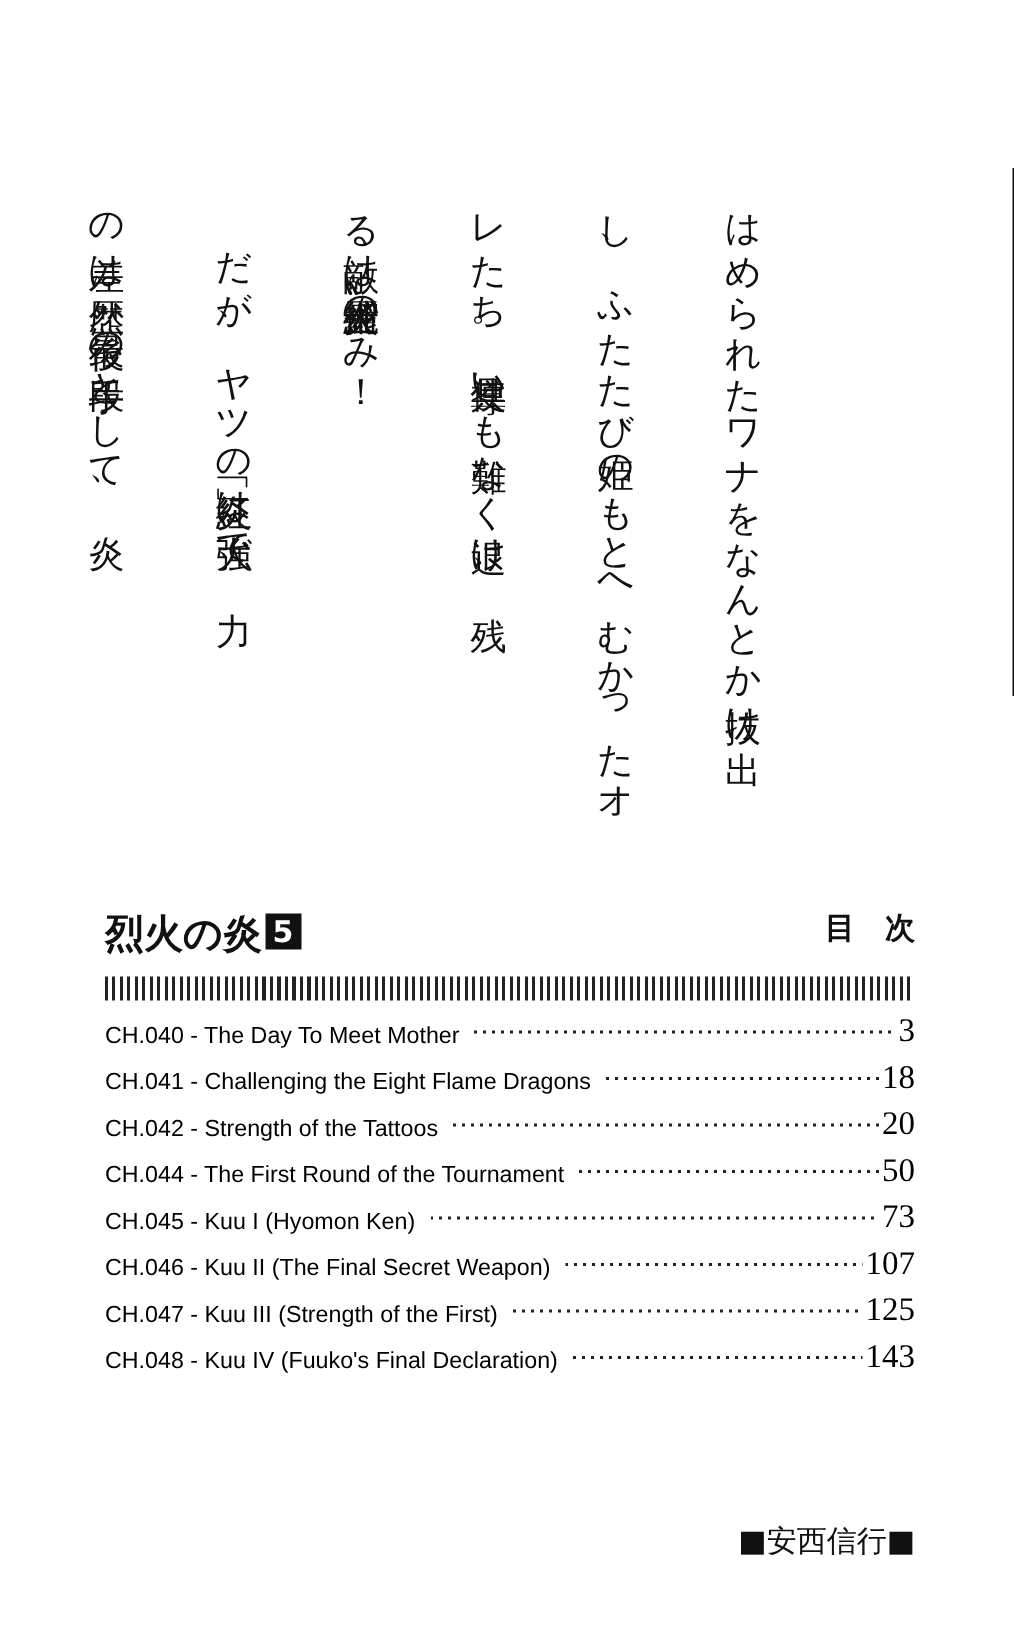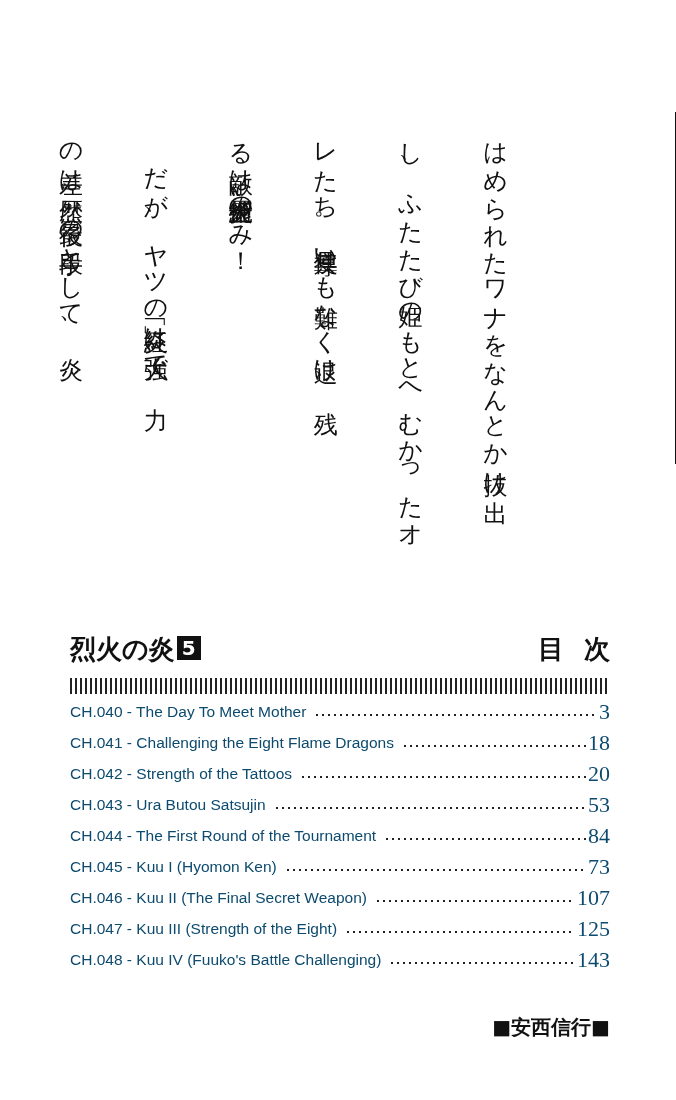--- a/index.html
+++ b/index.html
@@ -12,45 +12,45 @@
   }
   .divider-bar {
     position: absolute; left: 577px; top: 2px; width: 5px; height: 352px; background: #111;
   }
   .text-cols {
     position: absolute; right: 72px; top: 16px; height: 440px;
     writing-mode: vertical-rl; font-size: 24px; line-height: 28.3px;
     font-family: "DejaVu Serif", serif; white-space: pre;
   }
   .text-cols p { margin: 0; }
-  .toc { position: absolute; left: 70px; top: 632px; width: 540px; }
+  .toc { position: absolute; left: 70px; top: 605px; width: 540px; }
   .toc-header { position: relative; height: 40px; }
   .series-title { position: absolute; left: 0; top: 0; font-size: 26px; font-weight: bold; font-family: "DejaVu Sans", sans-serif; }
   .vol-badge {
     display: inline-block; background: #111; color: #fff; font-size: 20px; font-weight: bold;
     width: 24px; height: 24px; line-height: 24px; text-align: center; vertical-align: 3px; margin-left: 2px;
   }
-  .contents-label { position: absolute; right: 0; top: 0; font-size: 26px; font-weight: bold; letter-spacing: 20px; margin-right: -20px; }
+  .contents-label { position: absolute; right: 0; top: 0; font-size: 20px; font-weight: bold; letter-spacing: 20px; margin-right: -20px; }
   .tick-rule {
     position: absolute; left: 0; top: 46px; width: 540px; height: 16px;
     background: repeating-linear-gradient(90deg, #222 0 2px, transparent 2px 5px);
   }
   .toc-list { position: absolute; left: 0; top: 64px; width: 540px; }
   .toc-row {
-    display: flex; align-items: center; height: 31px;
-    font-family: "Liberation Sans", sans-serif; font-size: 15.5px; color: #0c4a6e;
+    display: flex; align-items: flex-end; height: 31px;
+    font-family: "Liberation Sans", sans-serif; font-size: 15.5px; color: #000000;
   }
   .toc-title { white-space: nowrap; padding-right: 10px; }
   .toc-dots {
     flex: 1; height: 2px; align-self: center; margin-top: 6px;
     background: repeating-linear-gradient(90deg, #222 0 2px, transparent 2px 6px);
   }
   .toc-page { font-family: "Liberation Serif", serif; font-size: 22px; min-width: 10px; text-align: right; padding-left: 2px; }
   .author {
-    position: absolute; right: 66px; top: 1014px; font-size: 20px; font-weight: bold;
+    position: absolute; right: 66px; top: 1014px; font-size: 20px; font-weight: normal;
     font-family: "DejaVu Sans", sans-serif;
     text-align: center;
   }
 </style>
 </head>
 <body>
 
 <div class="synopsis">
   <div class="divider-bar"></div>
 
@@ -94,45 +94,40 @@
         <span class="toc-title">CH.041 - Challenging the Eight Flame Dragons</span>
         <span class="toc-dots"></span>
         <span class="toc-page">18</span>
       </div>
     <div class="toc-row">
         <span class="toc-title">CH.042 - Strength of the Tattoos</span>
         <span class="toc-dots"></span>
         <span class="toc-page">20</span>
       </div>
     <div class="toc-row">
-        <span class="toc-title">CH.043 - Ura Butou Satsujin</span>
-        <span class="toc-dots"></span>
-        <span class="toc-page">53</span>
-      </div>
-    <div class="toc-row">
         <span class="toc-title">CH.044 - The First Round of the Tournament</span>
         <span class="toc-dots"></span>
-        <span class="toc-page">84</span>
+        <span class="toc-page">50</span>
       </div>
     <div class="toc-row">
         <span class="toc-title">CH.045 - Kuu I (Hyomon Ken)</span>
         <span class="toc-dots"></span>
         <span class="toc-page">73</span>
       </div>
     <div class="toc-row">
         <span class="toc-title">CH.046 - Kuu II (The Final Secret Weapon)</span>
         <span class="toc-dots"></span>
         <span class="toc-page">107</span>
       </div>
     <div class="toc-row">
-        <span class="toc-title">CH.047 - Kuu III (Strength of the Eight)</span>
+        <span class="toc-title">CH.047 - Kuu III (Strength of the First)</span>
         <span class="toc-dots"></span>
         <span class="toc-page">125</span>
       </div>
     <div class="toc-row">
-        <span class="toc-title">CH.048 - Kuu IV (Fuuko's Battle Challenging)</span>
+        <span class="toc-title">CH.048 - Kuu IV (Fuuko's Final Declaration)</span>
         <span class="toc-dots"></span>
         <span class="toc-page">143</span>
       </div>
   </div>
 </div>
 
 <div class="author">■安西信行■</div>
 
 </body></html>

